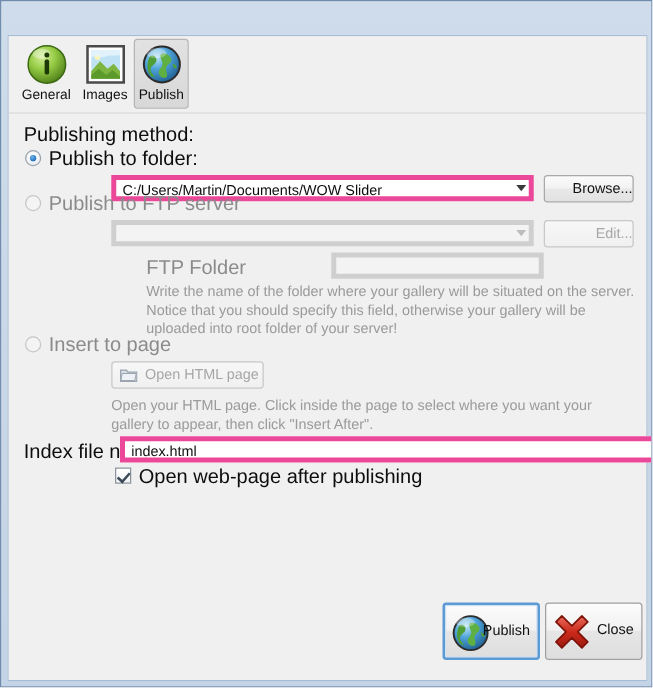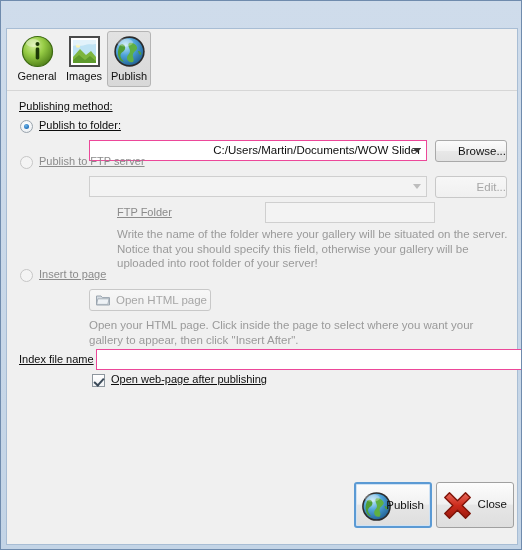--- a/index.html
+++ b/index.html
@@ -118,24 +118,23 @@
   #panel {
     position: absolute;
     left: 0; top: 62px;
     width: 510px;
     bottom: 0;
     background: #f0f0f0;
   }
 
   .lbl {
     position: absolute;
-    font-size: 11px;
+    font-size: 16px;
     color: #0d0d0d;
     white-space: nowrap;
-    text-decoration: underline;
   }
   .lbl.muted { color: #8b8b8b; }
 
   .radio {
     position: absolute;
     width: 13px; height: 13px;
     border-radius: 50%;
     box-sizing: border-box;
     border: 1px solid #9aa4ad;
     background: radial-gradient(circle at 50% 35%, #ffffff 0%, #eef1f4 70%, #dfe4e9 100%);
@@ -151,29 +150,28 @@
   }
   .radio.disabled {
     border-color: #c6c6c6;
     background: #f4f4f4;
   }
 
   .textbox {
     position: absolute;
     box-sizing: border-box;
     background: #ffffff;
-    border: 1px solid #ec4899;
+    border: 4px solid #ec4899;
     font-size: 11.5px;
     color: #0d0d0d;
     padding: 0 5px;
     line-height: 19px;
     height: 21px;
     overflow: hidden;
     white-space: nowrap;
-    text-align: right;
   }
   .textbox.disabled {
     background: #f3f3f3;
     border-color: #cfcfcf;
     color: #9a9a9a;
   }
   .combo-arrow {
     position: absolute;
     width: 0; height: 0;
     border-left: 4px solid transparent;

